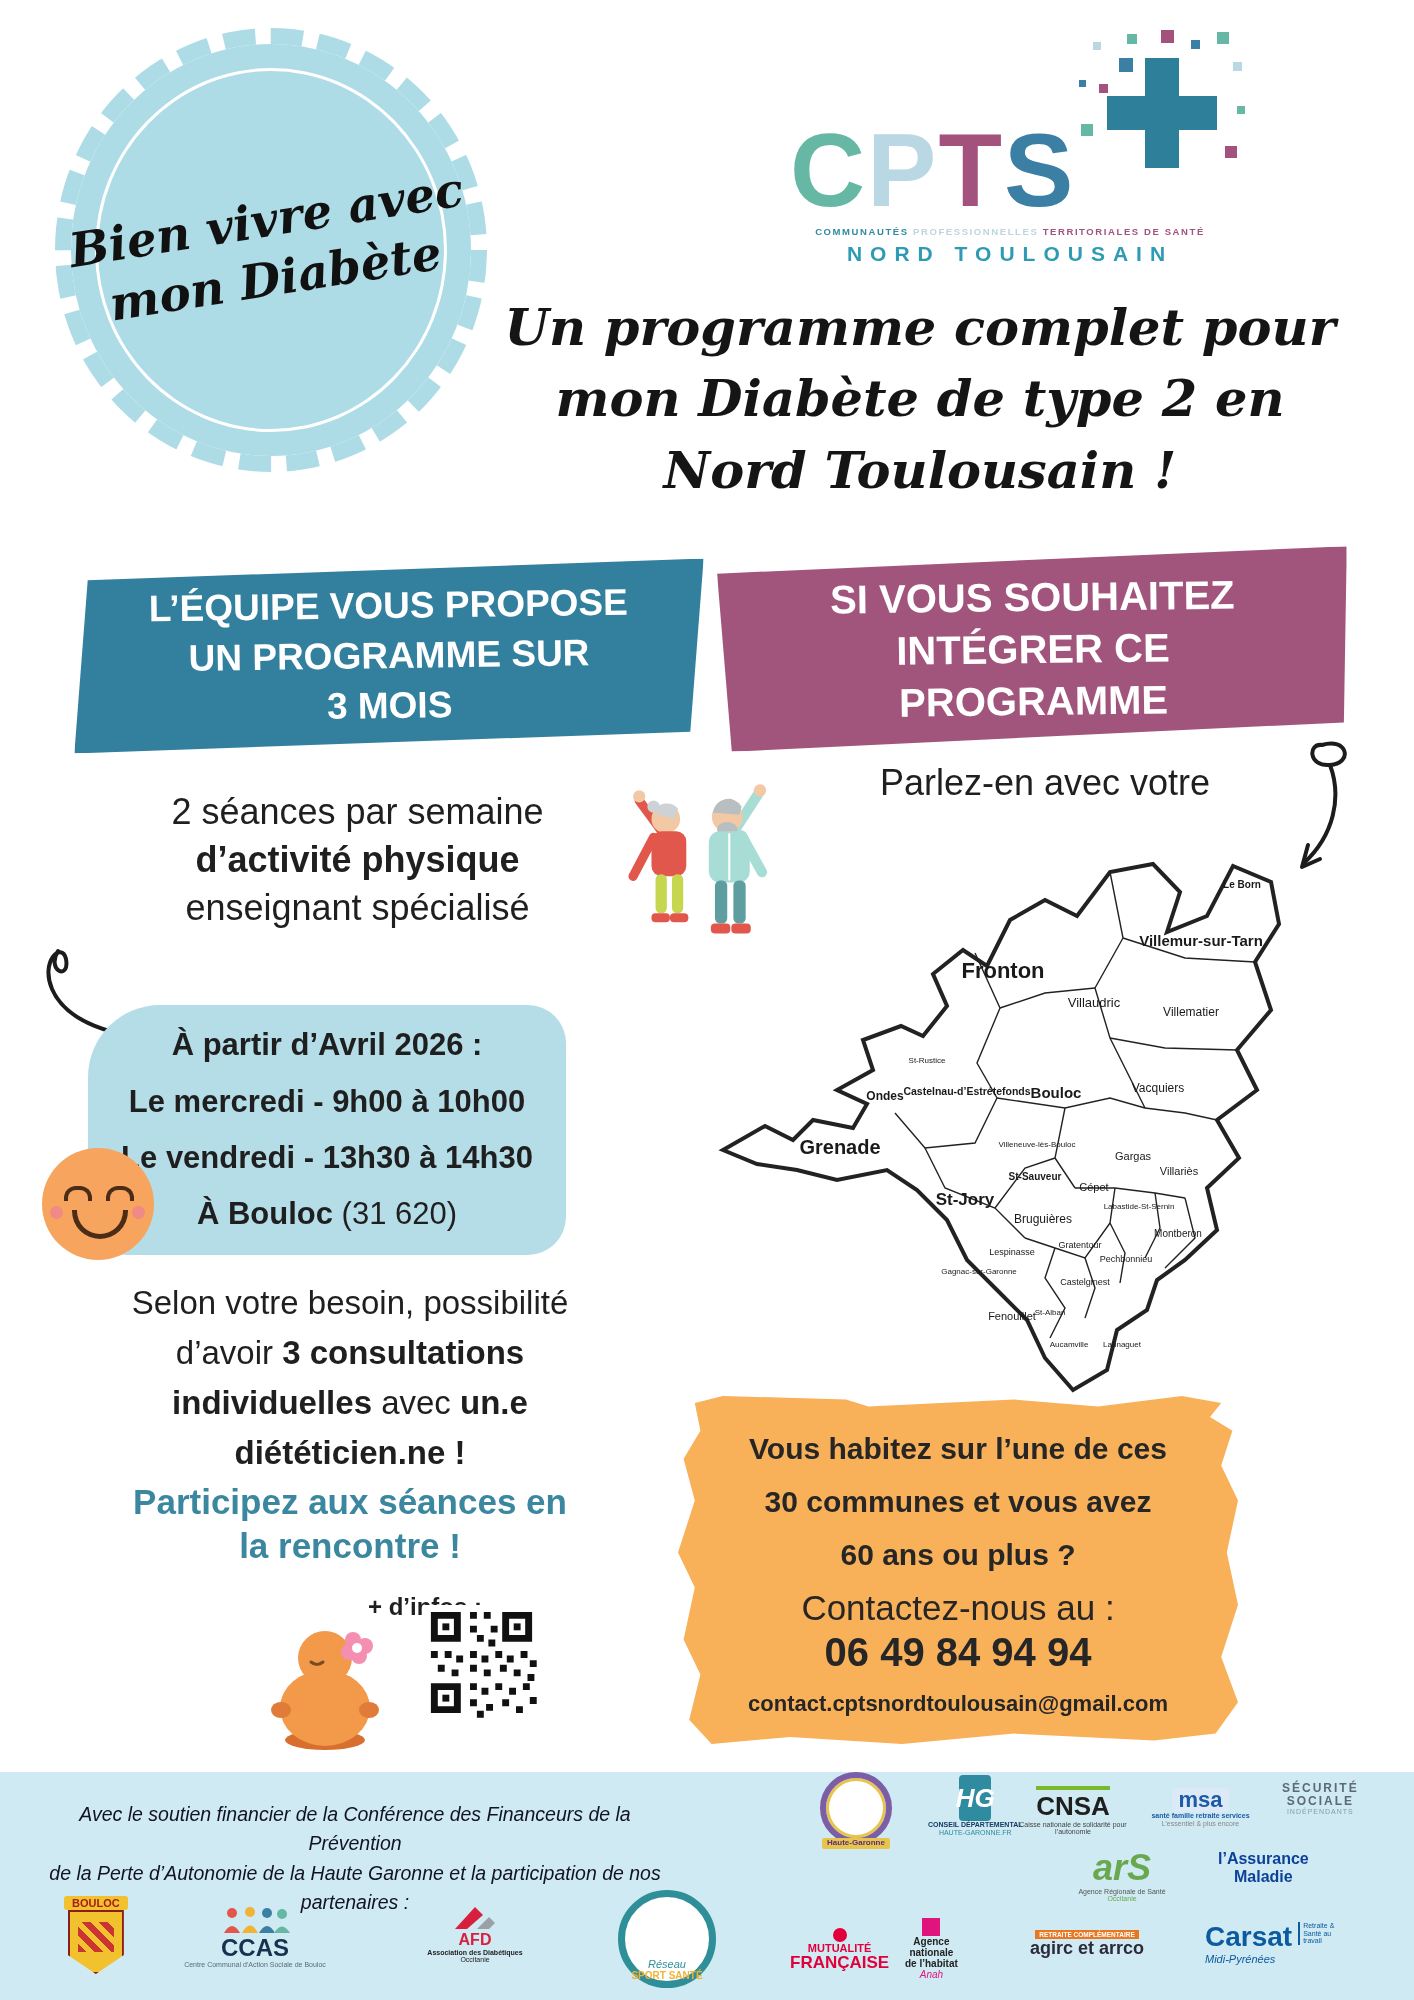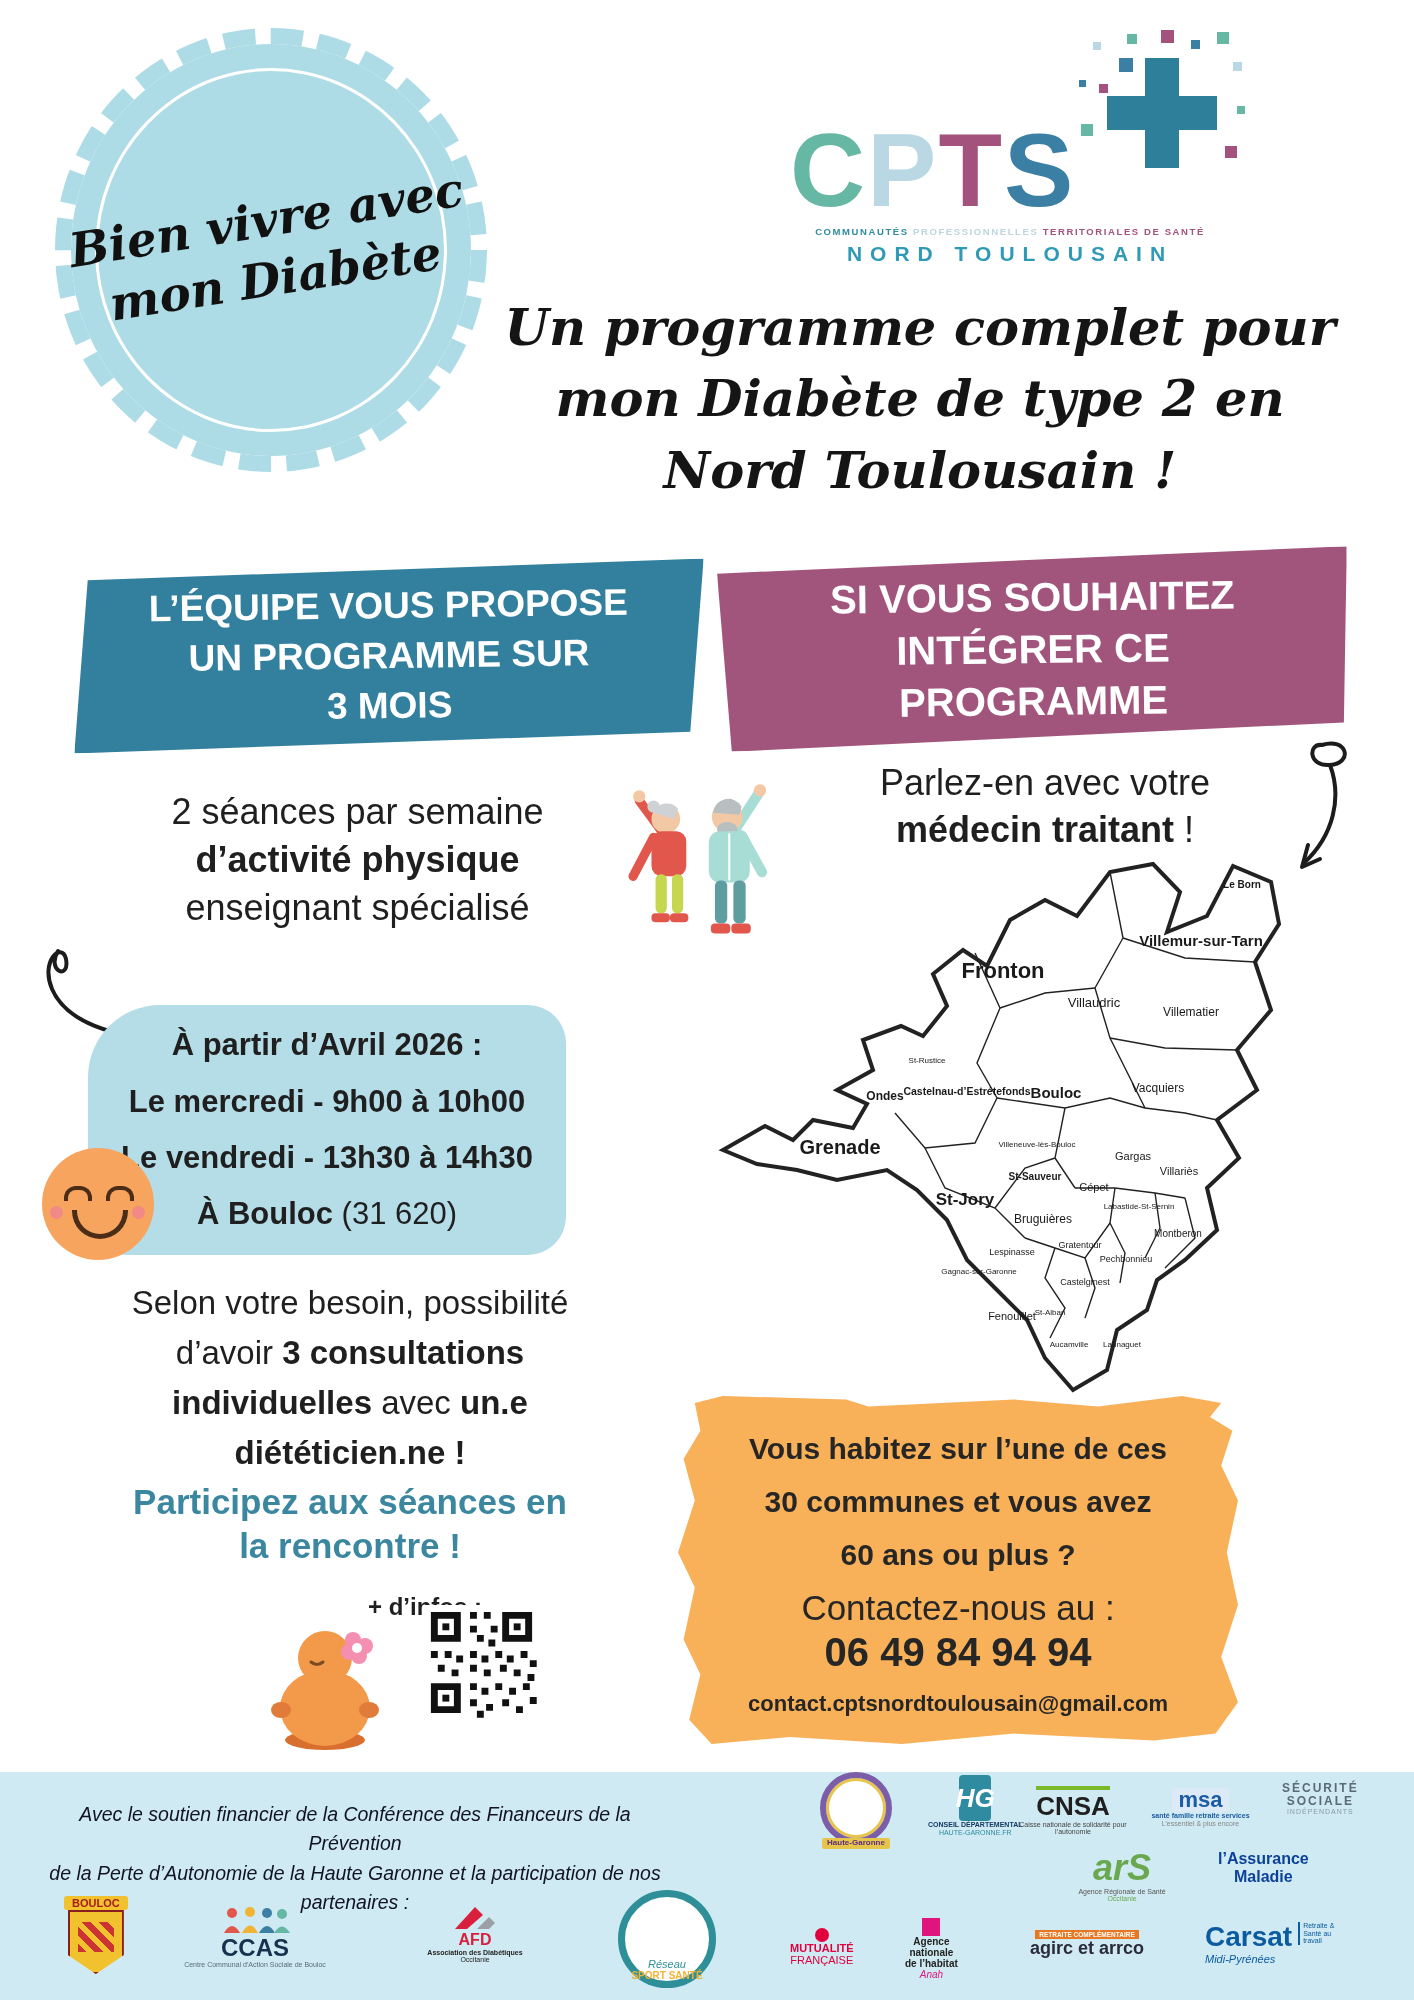--- a/index.html
+++ b/index.html
@@ -176,21 +176,20 @@
     <rect x="98" y="52" width="40" height="50" rx="11" fill="#a8ddd5"></rect>
     <line x1="118" y1="54" x2="118" y2="100" stroke="#ffffff" stroke-width="2"></line>
     <rect x="104" y="100" width="12" height="42" rx="5" fill="#5f9ea0"></rect>
     <rect x="122" y="100" width="12" height="42" rx="5" fill="#5f9ea0"></rect>
     <rect x="100" y="142" width="19" height="10" rx="4" fill="#e2574c"></rect>
     <rect x="120" y="142" width="19" height="10" rx="4" fill="#e2574c"></rect>
   </svg>
 
   <div class="abs center doctor">
     <div>Parlez-en avec votre</div>
-    <div><b>médecin traitant</b><span> !</span></div>
   </div>
 
   <svg class="abs" style="left:1262px;top:735px" width="95" height="150" viewBox="0 0 95 150">
     <path d="M60,10 C85,2 92,28 68,30 C46,32 46,8 60,10 M68,30 C80,62 72,100 42,128" fill="none" stroke="#1c1c1c" stroke-width="4" stroke-linecap="round"></path>
     <path d="M58,124 L40,132 L46,110" fill="none" stroke="#1c1c1c" stroke-width="4" stroke-linecap="round" stroke-linejoin="round"></path>
   </svg>
 
   <svg class="abs" style="left:38px;top:945px" width="160" height="120" viewBox="0 0 160 120">
     <path d="M20,6 C8,26 32,36 28,14 C24,-4 2,16 14,44 C28,76 70,92 140,97" fill="none" stroke="#1c1c1c" stroke-width="4" stroke-linecap="round"></path>
     <path d="M128,84 L146,97 L128,110" fill="none" stroke="#1c1c1c" stroke-width="4" stroke-linecap="round" stroke-linejoin="round"></path>
@@ -393,21 +392,21 @@
   </div>
   <div class="logo" style="left:618px;top:1890px">
     <div class="sport-circle">
       <div style="font-size:11px;font-style:italic;color:#2e8f98">Réseau</div>
       <div style="font-size:10px;font-weight:bold;color:#f2b233">SPORT SANTÉ</div>
     </div>
   </div>
   <div class="logo" style="left:790px;top:1928px">
     <div class="mf-dot"></div>
     <div style="font-size:11px;font-weight:bold;color:#e2003c">MUTUALITÉ</div>
-    <div style="font-size:11px;font-weight:normal;color:#e2003c">FRANÇAISE</div>
+    <div style="font-size:17px;font-weight:bold;color:#e2003c">FRANÇAISE</div>
   </div>
   <div class="logo" style="left:905px;top:1918px">
     <div class="anah-sq"></div>
     <div style="font-size:10px;font-weight:bold;color:#222">Agence</div>
     <div style="font-size:10px;font-weight:bold;color:#222">nationale</div>
     <div style="font-size:10px;font-weight:bold;color:#222">de l’habitat</div>
     <div style="font-size:10px;font-style:italic;color:#e0147d">Anah</div>
   </div>
   <div class="logo" style="left:1030px;top:1930px">
     <div class="agirc-band">RETRAITE COMPLÉMENTAIRE</div>

